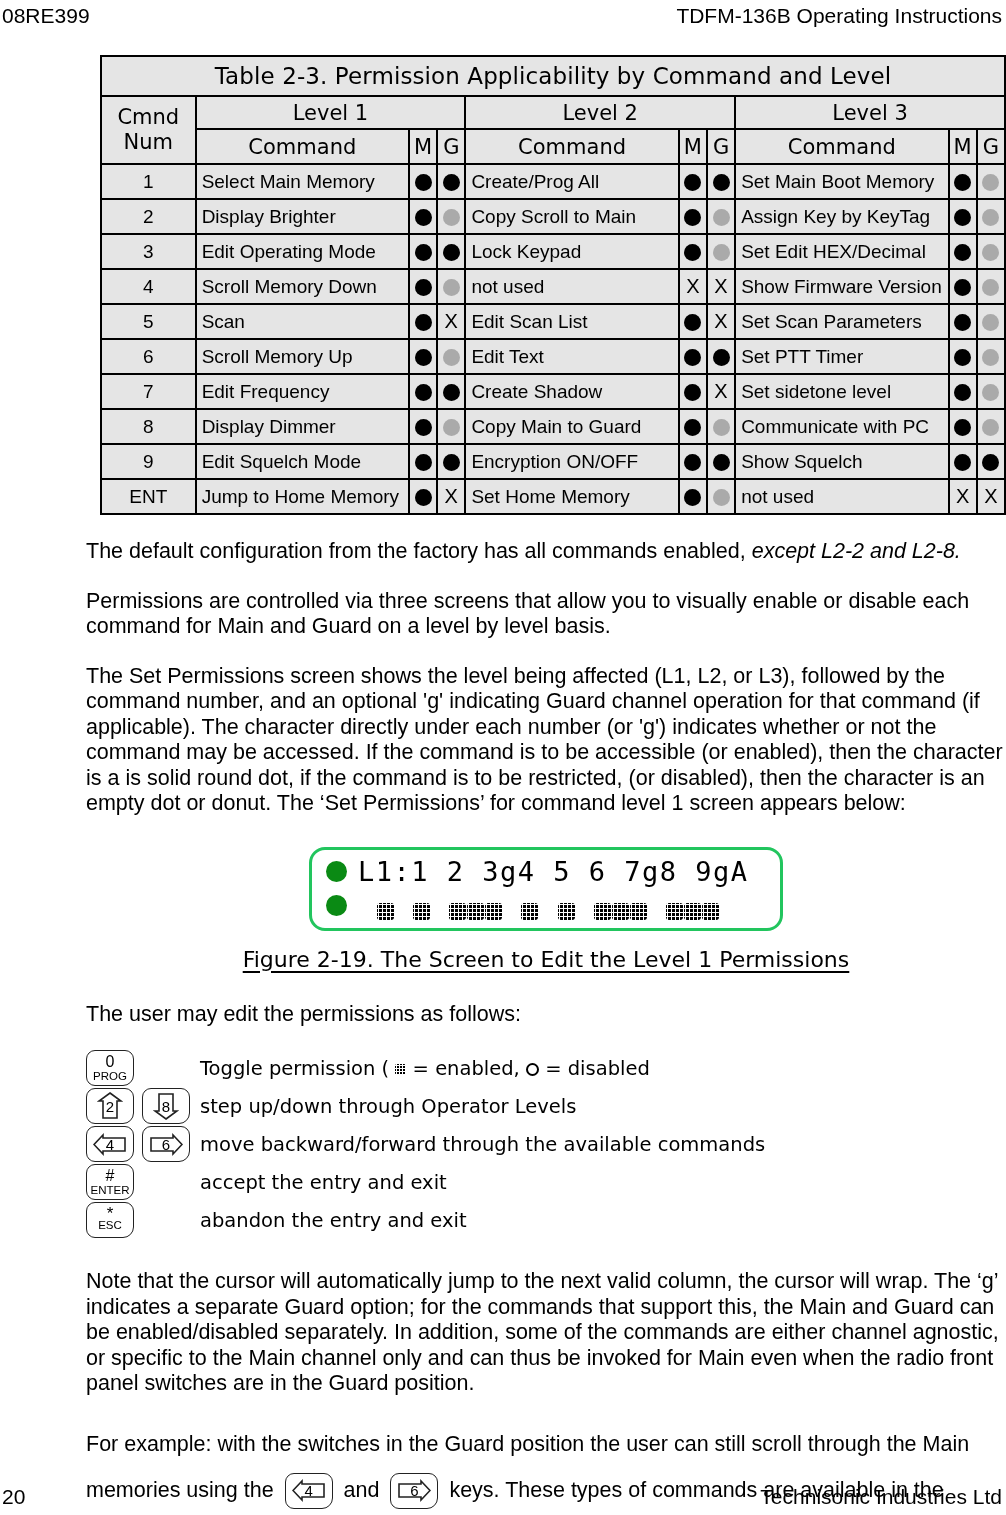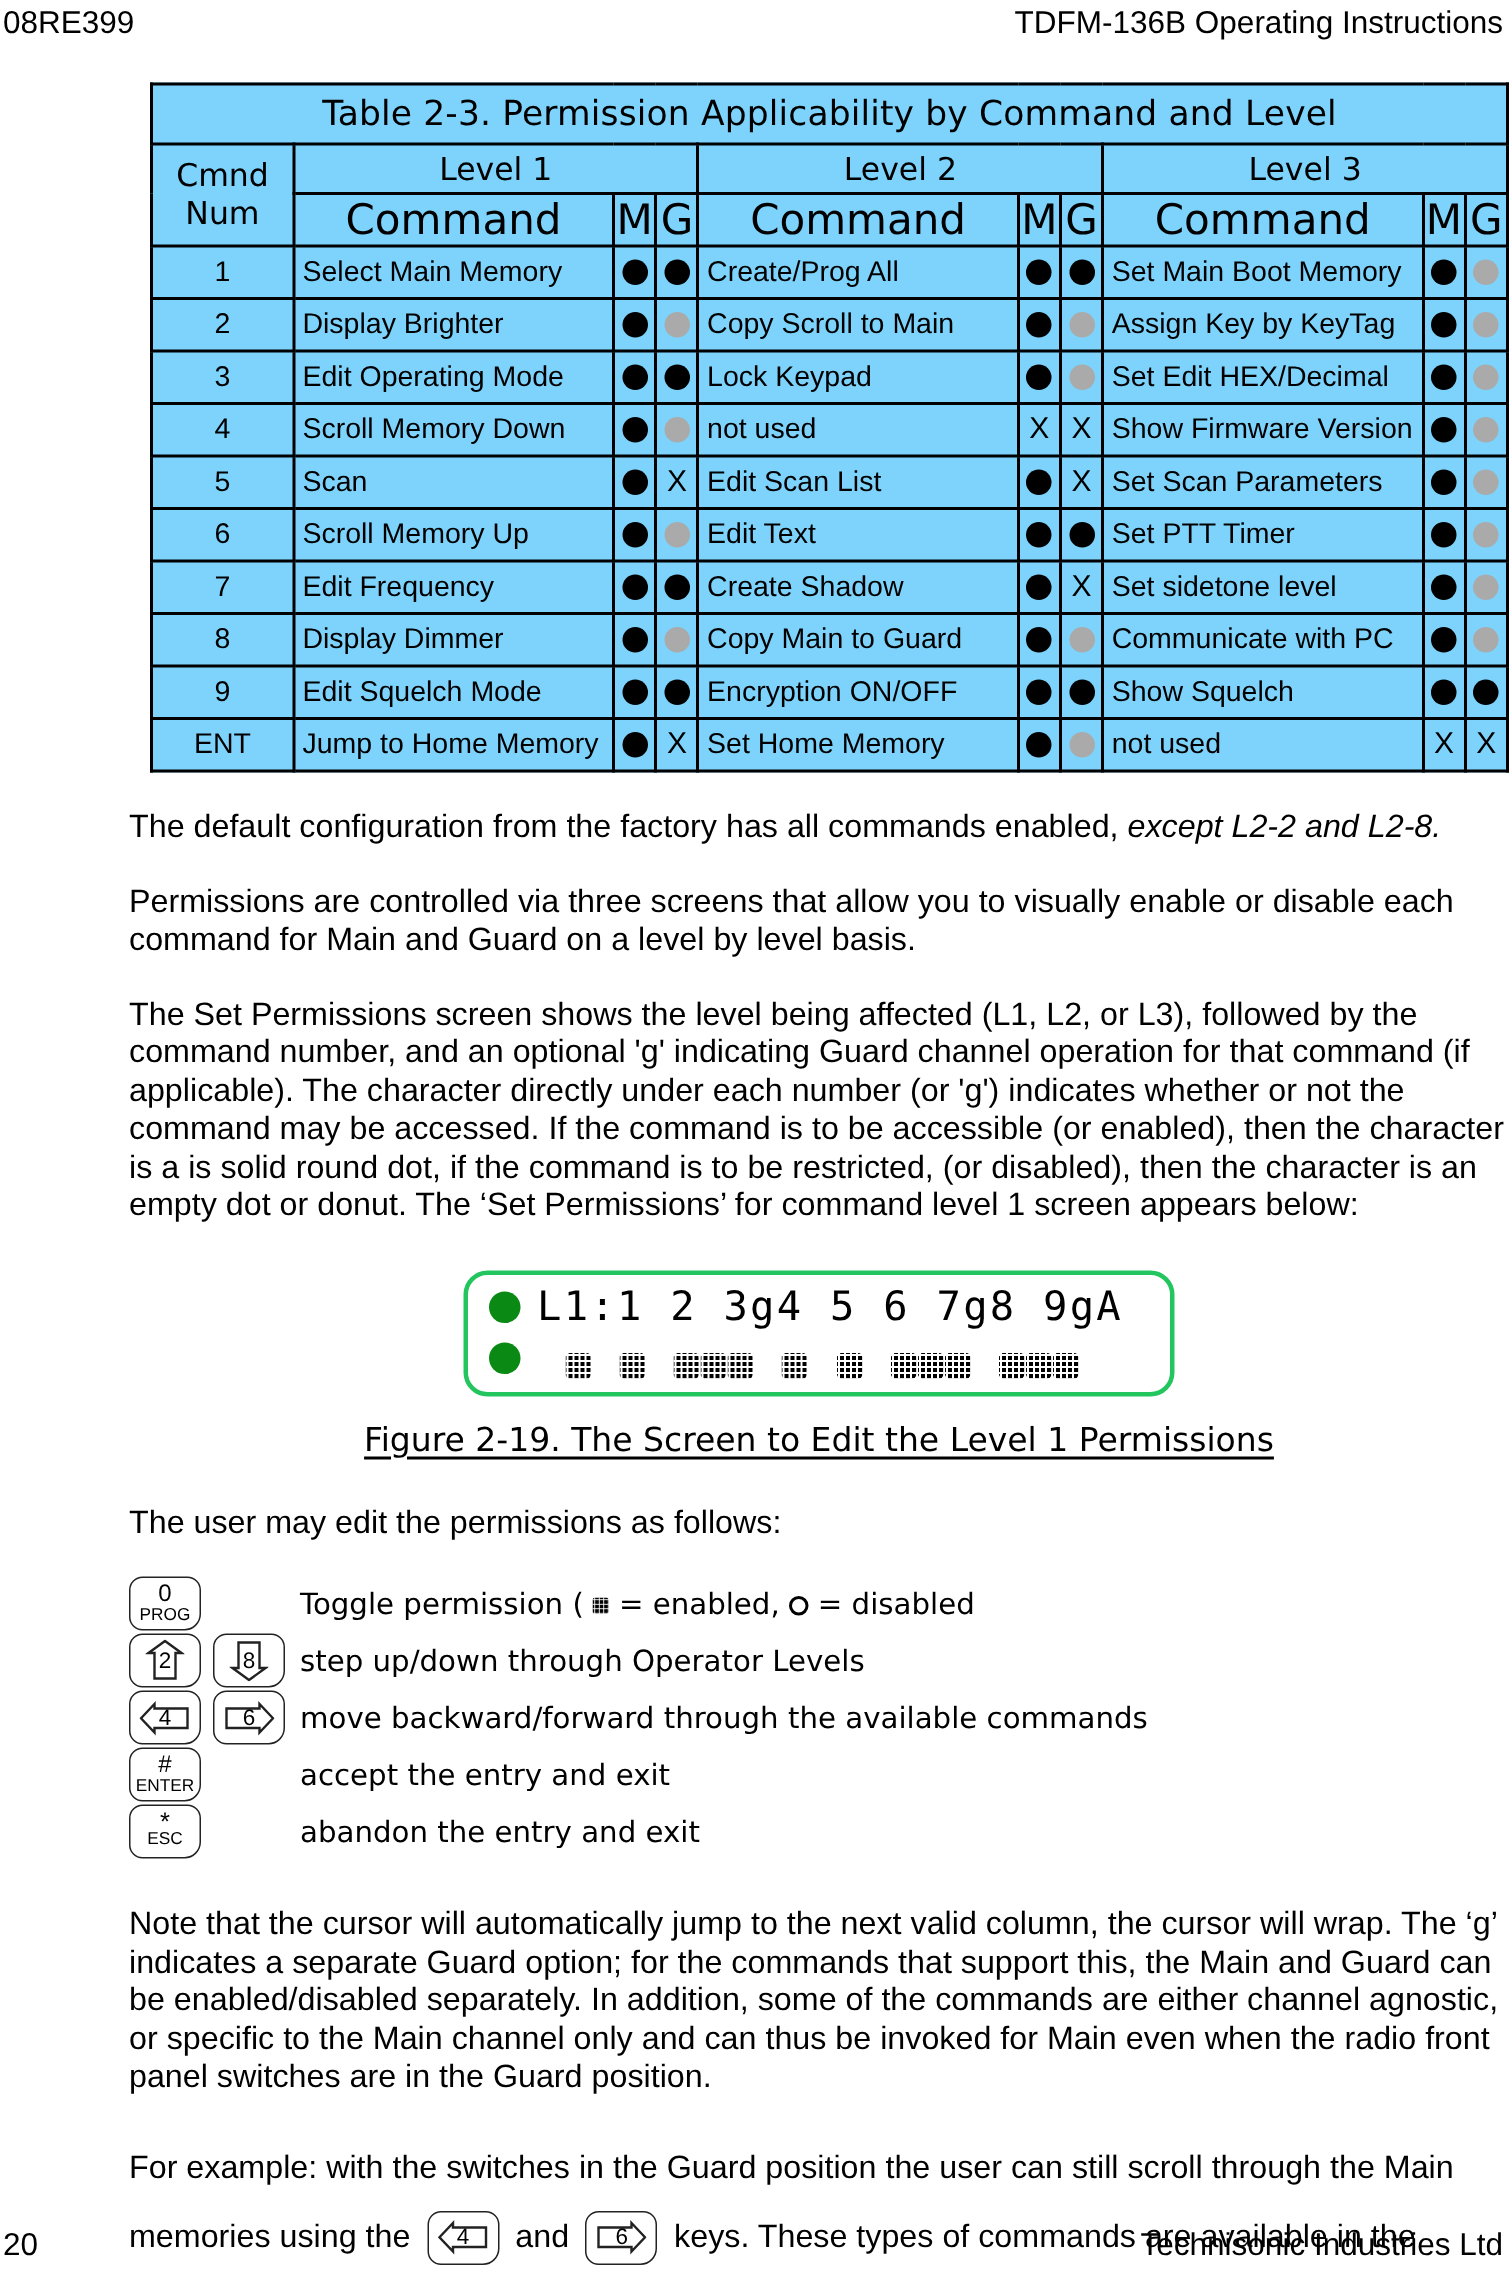--- a/index.html
+++ b/index.html
@@ -46,21 +46,21 @@
     top: 55px;
     width: 920px;
   }
 
   
   table.perm {
     border-collapse: collapse;
     width: 906px;
     margin-left: 14px;
     table-layout: fixed;
-    background: #7dd3fc;
+    background: #e5e5e5;
   }
   table.perm td, table.perm th {
     border: 2px solid #000;
     padding: 0;
     text-align: center;
     vertical-align: middle;
     font-weight: normal;
   }
   .t-title {
     font-family: "DejaVu Sans", sans-serif;
@@ -74,21 +74,21 @@
     height: 31px;
   }
   .t-cmndnum {
     font-family: "DejaVu Sans", sans-serif;
     font-size: 21px;
     line-height: 25px;
     height: 64px;
   }
   .t-sub {
     font-family: "DejaVu Sans", sans-serif;
-    font-size: 28px;
+    font-size: 21px;
     height: 33px;
     margin-left: 42px;
   }
   .t-row td {
     height: 33px;
     font-size: 19px;
     font-family: "Liberation Sans", sans-serif;
   }
   .t-row td.num { text-align: center; }
   .t-row td.cmd {

